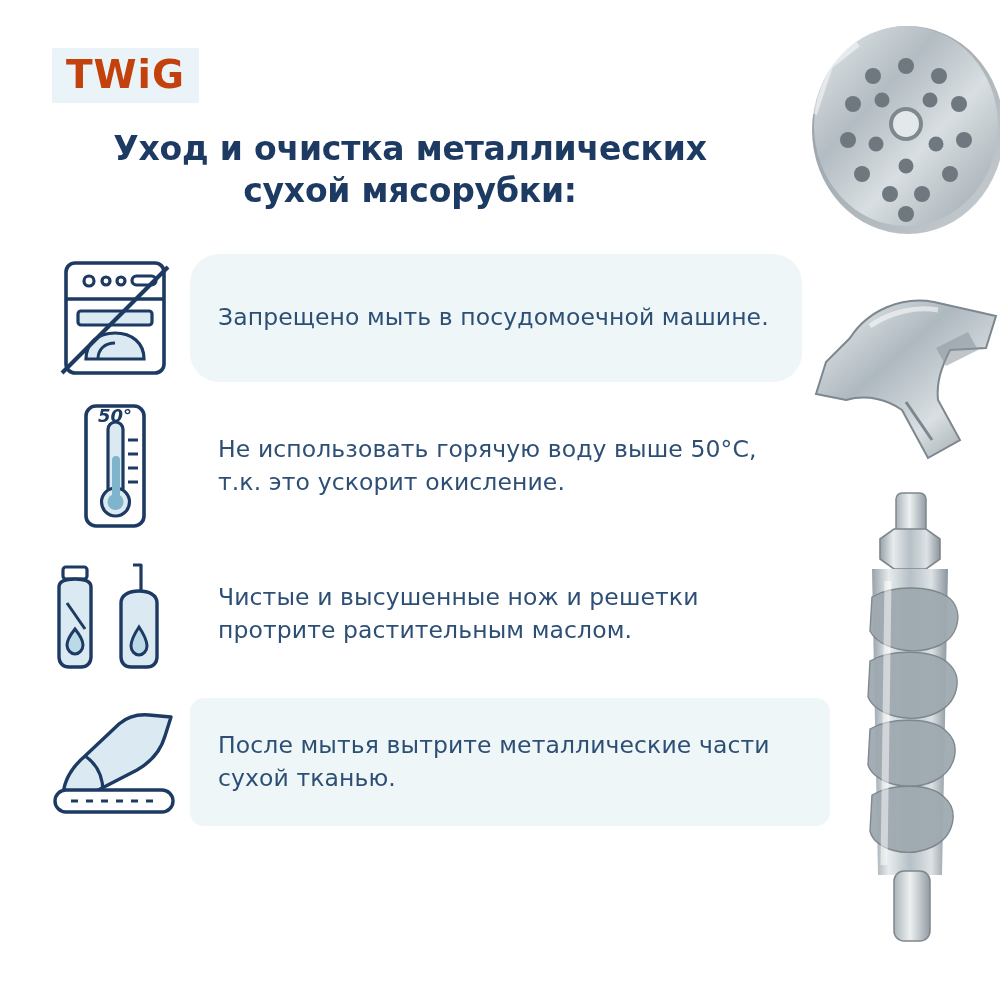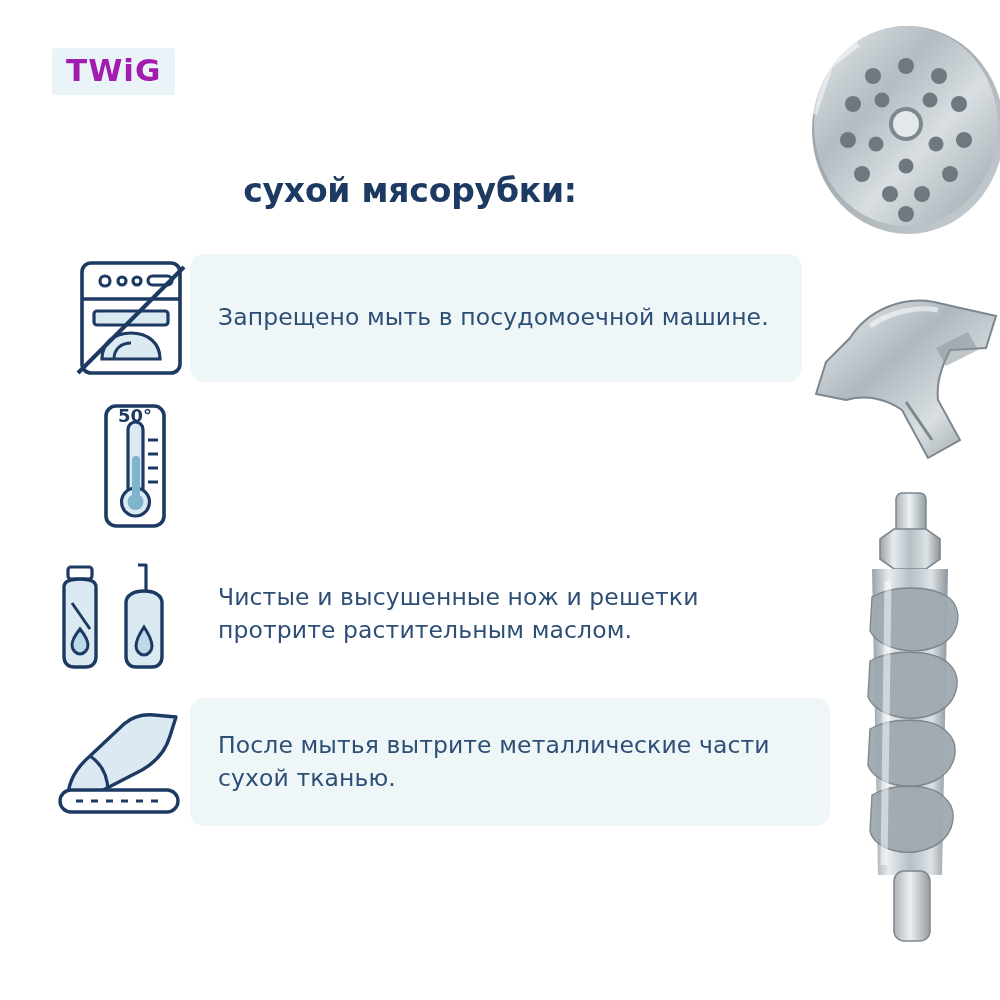--- a/index.html
+++ b/index.html
@@ -29,24 +29,24 @@
     left: 52px;
     top: 48px;
     background: #eaf3f8;
     padding: 7px 14px 9px 14px;
     border-radius: 2px;
     display: flex;
     align-items: baseline;
   }
   .logo-text {
     font-family: "DejaVu Sans", "Liberation Sans", sans-serif;
-    font-size: 31px;
+    font-size: 39px;
     font-weight: 700;
     letter-spacing: 1px;
-    color: #a21caf;
+    color: #c2410c;
     line-height: 1;
   }
 
   
   .title {
     position: absolute;
     left: 60px;
     top: 128px;
     width: 700px;
     text-align: center;
@@ -69,21 +69,22 @@
     display: flex;
     align-items: center;
     min-height: 140px;
     margin-bottom: 8px;
   }
   .tip-icon {
     flex: 0 0 150px;
     height: 140px;
     display: flex;
     align-items: center;
-    justify-content: flex-end;
+    justify-content: center;
+    font-style: italic;
   }
   .tip-body {
     flex: 1 1 auto;
     display: flex;
     align-items: center;
     min-height: 128px;
     border-radius: 14px;
     padding: 18px 30px 18px 28px;
     box-sizing: border-box;
   }
@@ -91,21 +92,21 @@
     background: #eef6f7;
   }
   .tip-text {
     font-size: 23.5px;
     line-height: 1.42;
     color: #2d4f76;
     letter-spacing: 0.1px;
   }
 
   
-  .tip:nth-child(1) .tip-body { max-width: 612px; }
+  .tip:nth-child(1) .tip-body { max-width: 612px; border-radius: 29px; }
   .tip:nth-child(2) .tip-body { max-width: 640px; }
   .tip:nth-child(3) .tip-body { max-width: 620px; }
   .tip:nth-child(4) .tip-body { max-width: 640px; }
 
   
   .product-col {
     position: absolute;
     right: 0;
     top: 0;
     width: 200px;
@@ -122,21 +123,21 @@
 </head>
 <body>
 
 <div class="page">
 
   <div class="logo">
     <span class="logo-text">TWiG</span>
   </div>
 
   <div class="title">
-    <br>
+    <span>Уход и очистка металлических</span><br>
     <span>сухой мясорубки:</span>
   </div>
 
   <div class="tips">
 
     <div class="tip">
       <div class="tip-icon">
         <svg width="118" height="126" viewBox="0 0 118 126" fill="none">
           <rect x="10" y="8" width="98" height="110" rx="9" stroke="#1d3a63" stroke-width="3.6"></rect>
           <line x1="10" y1="44" x2="108" y2="44" stroke="#1d3a63" stroke-width="3.4"></line>
@@ -162,20 +163,23 @@
           <rect x="48" y="22" width="15" height="74" rx="7.5" fill="#dbeaf2" stroke="#1d3a63" stroke-width="3.2"></rect>
           <circle cx="55.5" cy="102" r="14" fill="#dbeaf2" stroke="#1d3a63" stroke-width="3.2"></circle>
           <rect x="52" y="56" width="8" height="46" rx="4" fill="#7fb4cd"></rect>
           <circle cx="55.5" cy="102" r="8" fill="#7fb4cd"></circle>
           <text x="55" y="22" text-anchor="middle" font-family="DejaVu Sans, sans-serif" font-size="18" font-weight="700" fill="#1d3a63">50°</text>
           <line x1="68" y1="40" x2="78" y2="40" stroke="#1d3a63" stroke-width="3"></line>
           <line x1="68" y1="54" x2="78" y2="54" stroke="#1d3a63" stroke-width="3"></line>
           <line x1="68" y1="68" x2="78" y2="68" stroke="#1d3a63" stroke-width="3"></line>
           <line x1="68" y1="82" x2="78" y2="82" stroke="#1d3a63" stroke-width="3"></line>
         </svg>
+      </div>
+      <div class="tip-body">
+        <span class="tip-text">Не использовать горячую воду выше 50°C, т.к. это ускорит окисление.</span>
       </div>
     </div>
 
     <div class="tip">
       <div class="tip-icon">
         <svg width="140" height="126" viewBox="0 0 140 126" fill="none">
           <rect x="18" y="16" width="24" height="12" rx="3" stroke="#1d3a63" stroke-width="3.2"></rect>
           <path d="M14 36 C14 30 20 28 30 28 C40 28 46 30 46 36 L46 106 C46 112 42 116 36 116 L24 116 C18 116 14 112 14 106 Z" fill="#dbeaf2" stroke="#1d3a63" stroke-width="3.4"></path>
           <path d="M22 52 L40 78" stroke="#1d3a63" stroke-width="3"></path>
           <path d="M30 78 C30 78 22 88 22 94 C22 99 26 103 30 103 C34 103 38 99 38 94 C38 88 30 78 30 78 Z" fill="#bcd9e8" stroke="#1d3a63" stroke-width="3"></path>

